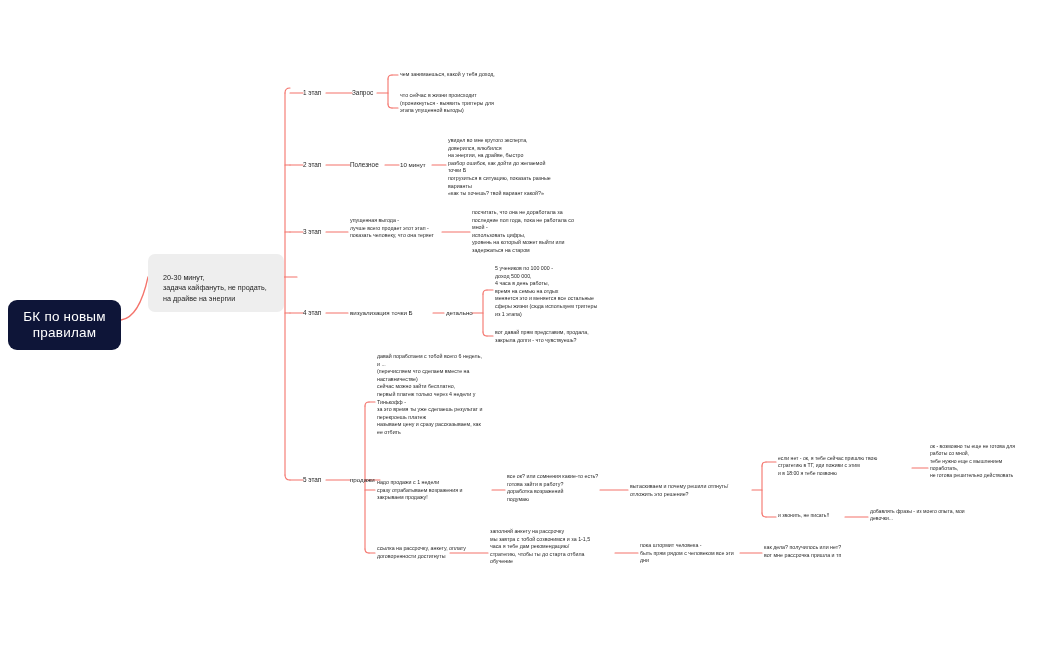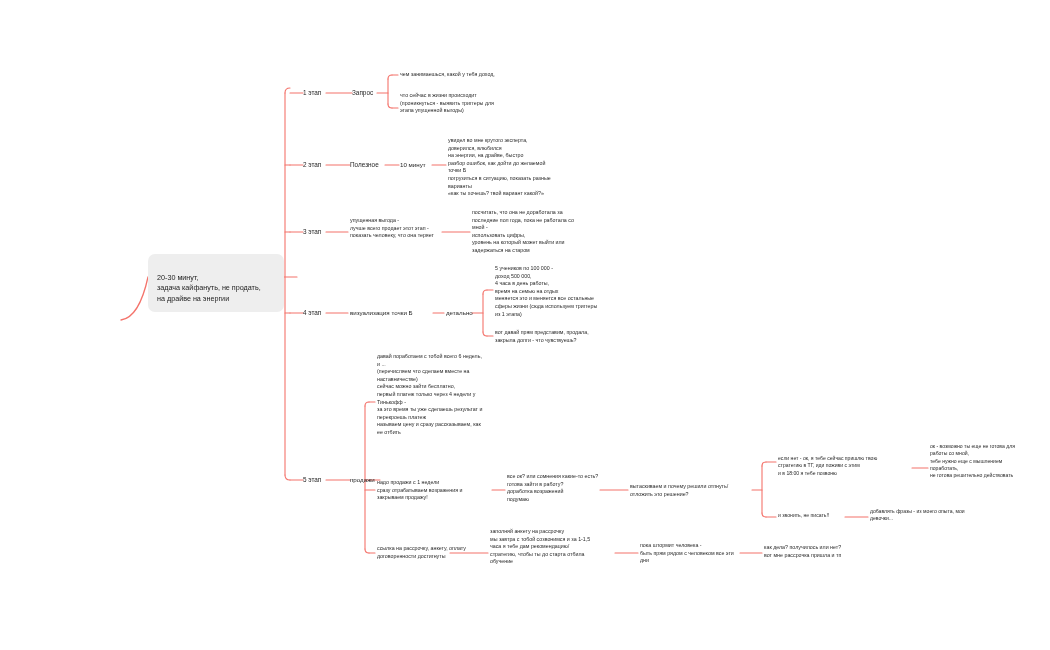--- a/index.html
+++ b/index.html
@@ -22,21 +22,21 @@
     display:flex;align-items:center;justify-content:center;
     text-align:center;
     font-size:13.5px;line-height:16px;letter-spacing:.2px;
     box-sizing:border-box;padding:4px 6px;
   }
 
   
   .notebox{
     left:148px;top:254px;width:136px;
     background:#eeeeee;border-radius:7px;
-    padding:8px 9px;box-sizing:border-box;
+    padding:8px 15px;box-sizing:border-box;
     color:#1d1d1d;font-size:7.2px;line-height:10.5px;
     white-space:pre-line;
   }
 
   
   .lbl{color:#262626;white-space:pre-line;}
   .lvl1{font-size:6.4px;line-height:9px;}
   .lvl2{font-size:6.2px;line-height:8.6px;}
   .txt{font-size:5.3px;line-height:7.6px;color:#2a2a2a;white-space:pre-line;}
   .txt-sm{font-size:5.1px;line-height:7.3px;color:#2a2a2a;white-space:pre-line;}
@@ -119,20 +119,24 @@
       <path d="M845,517 L868,517"></path>
 
       <path d="M450,553 L488,553"></path>
 
       <path d="M615,553 L638,553"></path>
 
       <path d="M740,553 L762,553"></path>
     </g>
   </svg>
 
+  <div class="node root">
+    <span>БК по новым
+правилам</span>
+  </div>
 
   <div class="node notebox">
     <span>20-30 минут,
 задача кайфануть, не продать,
 на драйве на энергии</span>
   </div>
 
   <div class="node lbl lvl1" style="left:303px;top:88px;">1 этап</div>
   <div class="node lbl lvl1" style="left:352px;top:88px;">Запрос</div>
   <div class="node txt" style="left:400px;top:71px;width:240px;">чем занимаешься, какой у тебя доход,</div>

